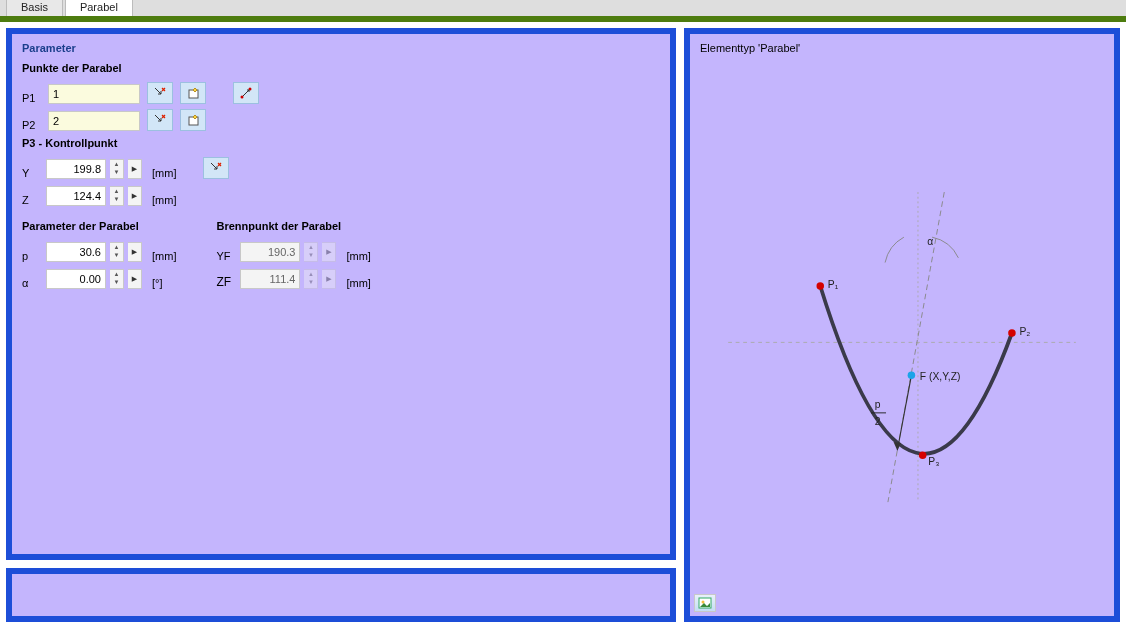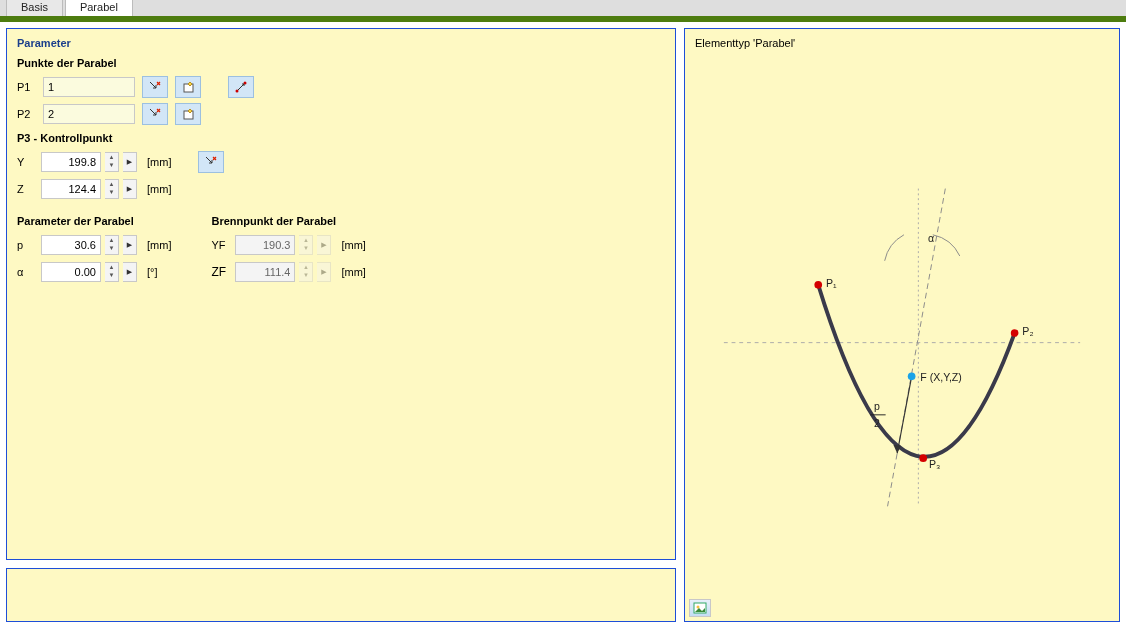--- a/index.html
+++ b/index.html
@@ -2,28 +2,28 @@
 <html><head>
 <meta charset="utf-8">
 <style>
   * { box-sizing: border-box; font-family: "Segoe UI", Arial, sans-serif; font-size: 11px; }
   body { margin: 0; width: 1126px; height: 628px; background: #fff; color: #000; }
   .root { width: 1126px; height: 628px; display: flex; flex-direction: column; }
   .tabstrip { height: 22px; background: #dedede; border-bottom: 6px solid #4d7c0f; display: flex; align-items: flex-end; padding-left: 6px; gap: 2px;}
   .tab { padding: 3px 14px 3px 14px; height: 20px; line-height: 14px; border: 1px solid #bcbcbc; border-bottom: none; background: #e8e8e8; color: #222; cursor: pointer;}
   .tab.active { background: #fff; font-weight: 400;}
   .body { flex: 1; display: flex; gap: 8px; padding: 6px; }
-  .panel { border: 1px solid #1d4ed8; background: #fef9c3; position: relative; }
+  .panel { border: 6px solid #1d4ed8; background: #c4b5fd; position: relative; }
   .left-col { display: flex; flex-direction: column; gap: 8px; width: 670px;}
   .left-top { flex: 1; padding: 8px 10px 10px 10px; overflow: hidden;}
   .left-bottom { height: 54px; }
   .right { flex: 1; padding: 8px 10px 10px 10px; position: relative;}
   .section-title { color: #1b3f8c; font-weight: 600; margin-bottom: 8px; }
   .sub-title { color: #000; font-weight: 700; margin-top: 6px; margin-bottom: 6px;}
-  .row { display: flex; align-items: center; height: 24px; gap: 4px; margin-bottom: 3px;}
+  .row { display: flex; align-items: flex-end; height: 24px; gap: 4px; margin-bottom: 3px;}
   .lbl { width: 22px; color: #000;}
   .lbl-w { width: 20px; color: #000;}
   .txt { width: 90px; height: 20px; padding: 2px 4px; background: #fcfeba; background:#fcfdbb; background:#fefcba; background:#fefcba; border:1px solid #c8c8c8; }
   .txt { background:#fefcb8;}
   .txt { background:#fcf2a0;}
   .txt { background:#fef9bd;}
   .txt { background:#fcf4b0;}
   
   .txt { background:#f7f7e0; }
   .txt { background:#fafad2; }

